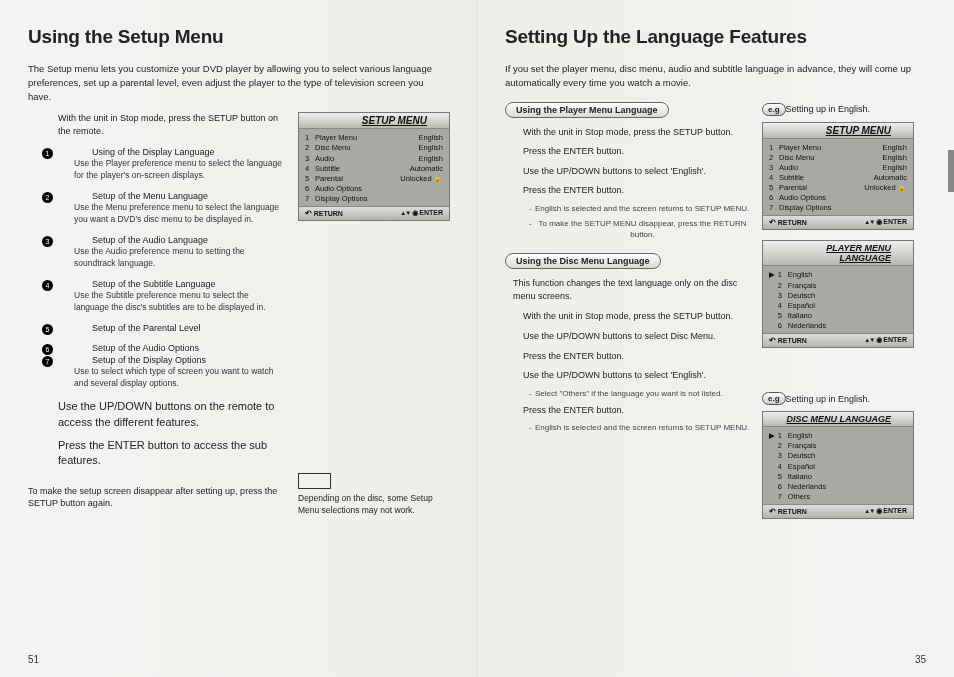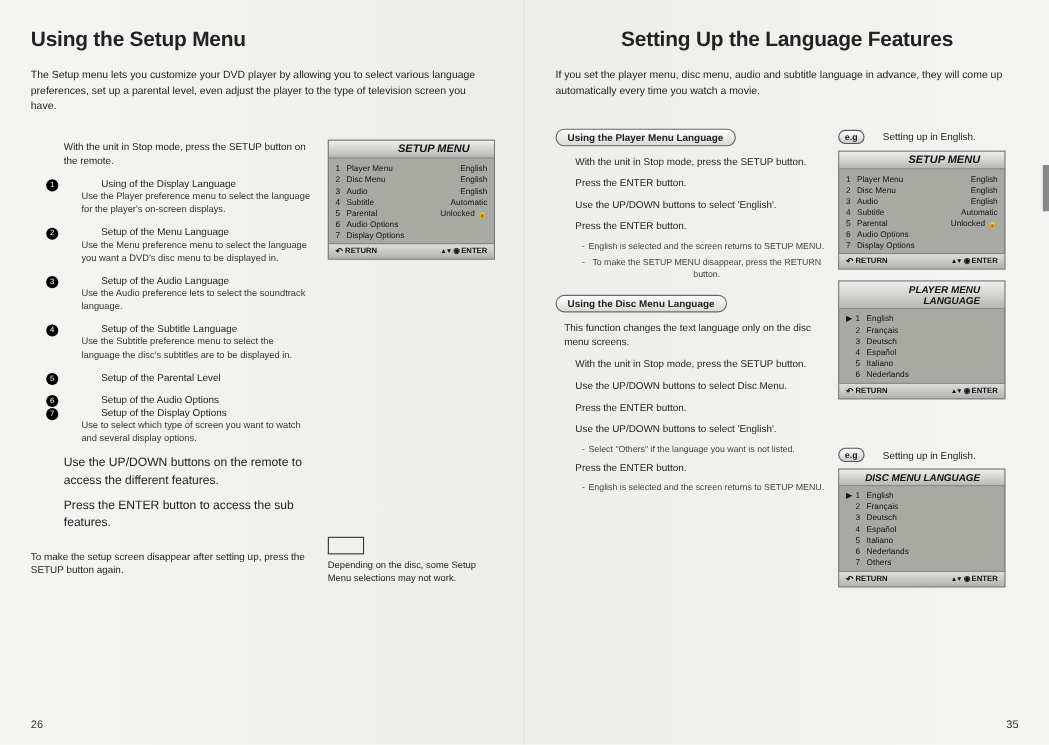--- a/index.html
+++ b/index.html
@@ -15,22 +15,22 @@
   }
   .spread { display: flex; width: 100%; height: 100%; }
   .page { width: 50%; padding: 26px 28px 20px 28px; position: relative; }
   .page-left { border-right: 1px solid rgba(0,0,0,0.05); }
   h1 {
     font-size: 19px;
     font-weight: 700;
     letter-spacing: -0.2px;
     margin-bottom: 14px;
   }
-  .page-right h1 { text-align: center; }
-  .intro { font-size: 9.5px; line-height: 1.45; margin-bottom: 24px; max-width: 420px; }
+  .page-right h1 { text-align: left; }
+  .intro { font-size: 9.5px; line-height: 1.45; margin-bottom: 9px; max-width: 420px; }
 
   
   .left-cols { display: flex; gap: 14px; }
   .left-main { flex: 1; }
   .left-aside { width: 150px; }
 
   .stop-note { font-size: 9px; line-height: 1.4; margin: 0 0 10px 30px; max-width: 230px; }
 
   .setup-list { list-style: none; margin-left: 30px; }
   .setup-list li { position: relative; margin-bottom: 10px; padding-left: 16px; }
@@ -69,21 +69,21 @@
     font-size: 9px;
     font-weight: 700;
     margin: 3px 0 8px 0;
   }
 
   .step-list { list-style: none; margin-left: 18px; }
   .step-list li { font-size: 9px; line-height: 1.4; margin-bottom: 7px; max-width: 230px; }
   .sub-bullet { font-size: 8px; line-height: 1.35; margin-left: 8px; margin-bottom: 4px; color: #444; position: relative; padding-left: 6px; }
   .sub-bullet::before { content: "-"; position: absolute; left: 0; }
 
-  .eg-row { display: flex; align-items: center; gap: 17px; margin: 4px 0 6px 0; }
+  .eg-row { display: flex; align-items: center; gap: 0; margin: 4px 0 6px 0; }
   .eg-oval {
     border: 1px solid #555; border-radius: 9px;
     background: linear-gradient(to bottom,#fff,#ccc);
     font-size: 8px; font-weight: 700; padding: 1px 5px;
   }
   .eg-text { font-size: 9px; }
 
   
   .osd {
     width: 152px;
@@ -95,20 +95,21 @@
     color: #111;
   }
   .osd-title {
     background: linear-gradient(to bottom, #eee, #b8b8b2);
     font-weight: 700;
     font-style: italic;
     font-size: 10px;
     text-align: right;
     padding: 2px 22px;
     border-bottom: 1px solid #888;
+    text-decoration: underline;
   }
   .osd-body { padding: 4px 6px 2px 6px; }
   .osd-row { display: flex; justify-content: space-between; line-height: 1.35; }
   .osd-row .n { width: 10px; }
   .osd-row .l { flex: 1; }
   .osd-row .v { text-align: right; }
   .osd-row.sel .l, .osd-row.sel .n { font-weight: 400; }
   .osd-row .arrow { margin-right: 3px; }
   .osd-foot {
     display: flex; justify-content: space-between;
@@ -152,21 +153,21 @@
             <div class="item-desc">Use the Player preference menu to select the language for the player's on-screen displays.</div>
           </li>
           <li>
             <span class="num-badge">2</span>
             <span class="item-title">Setup of the Menu Language</span>
             <div class="item-desc">Use the Menu preference menu to select the language you want a DVD's disc menu to be displayed in.</div>
           </li>
           <li>
             <span class="num-badge">3</span>
             <span class="item-title">Setup of the Audio Language</span>
-            <div class="item-desc">Use the Audio preference lets to select the soundtrack language.</div>
+            <div class="item-desc">Use the Audio preference menu to setting the soundtrack language.</div>
           </li>
           <li>
             <span class="num-badge">4</span>
             <span class="item-title">Setup of the Subtitle Language</span>
             <div class="item-desc">Use the Subtitle preference menu to select the language the disc's subtitles are to be displayed in.</div>
           </li>
           <li>
             <span class="num-badge">5</span>
             <span class="item-title">Setup of the Parental Level</span>
           </li>
@@ -235,21 +236,21 @@
             <span><span class="ic ic-arrows"></span><span class="ic ic-enter"></span><span>ENTER</span></span>
           </div>
         </div>
 
         <div style="height:230px"></div>
         <div class="note-box">&nbsp;</div>
         <p class="note-text">Depending on the disc, some Setup Menu selections may not work.</p>
       </div>
     </div>
 
-    <div class="page-num">26</div>
+    <div class="page-num">51</div>
   </div>
 
   <div class="page page-right">
     <h1>Setting Up the Language Features</h1>
     <p class="intro">If you set the player menu, disc menu, audio and subtitle language in advance, they will come up automatically every time you watch a movie.</p>
 
     <div class="right-cols">
       <div class="right-main">
 
         <div class="section-label">Using the Player Menu Language</div>

